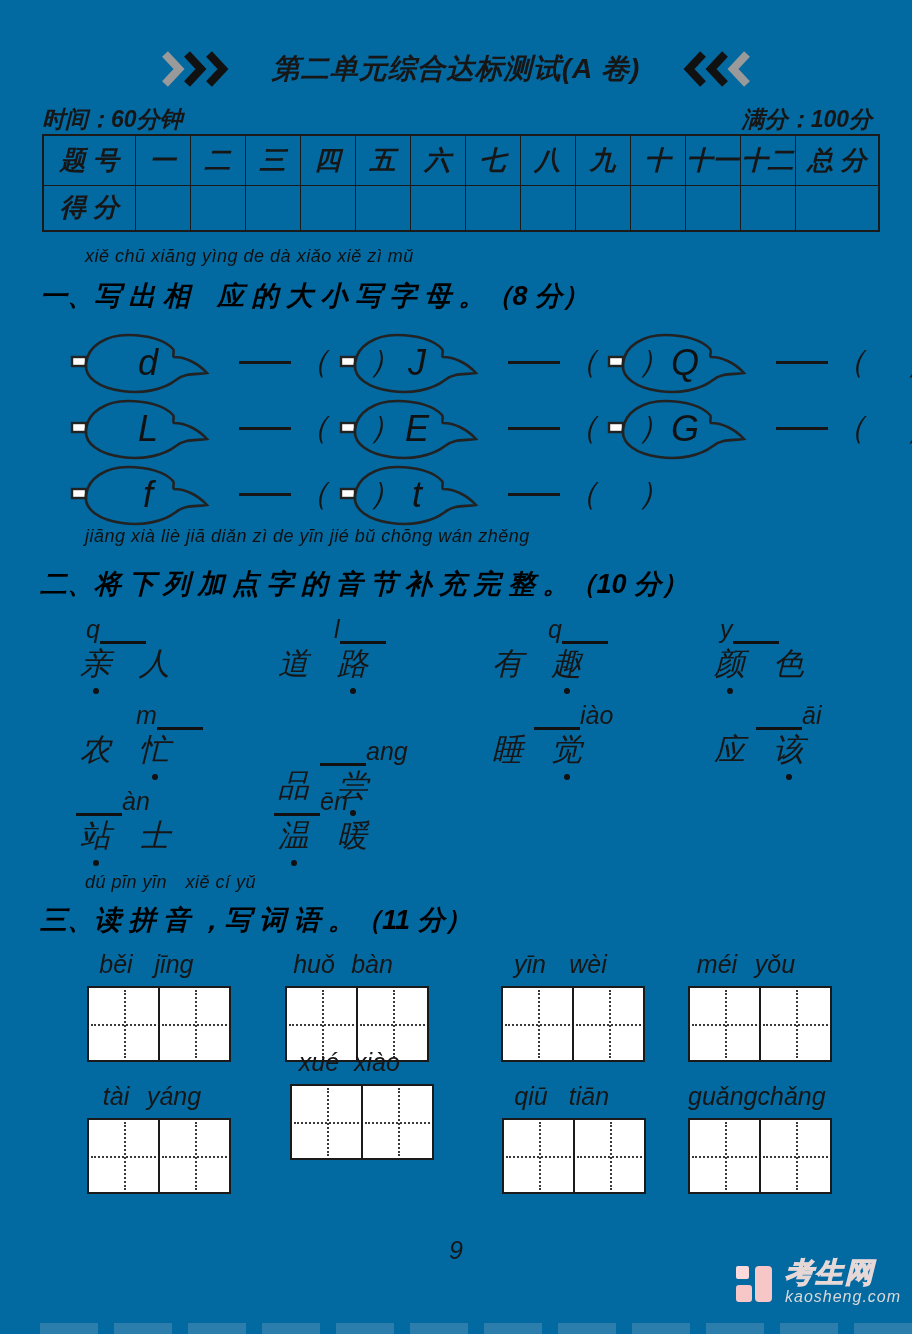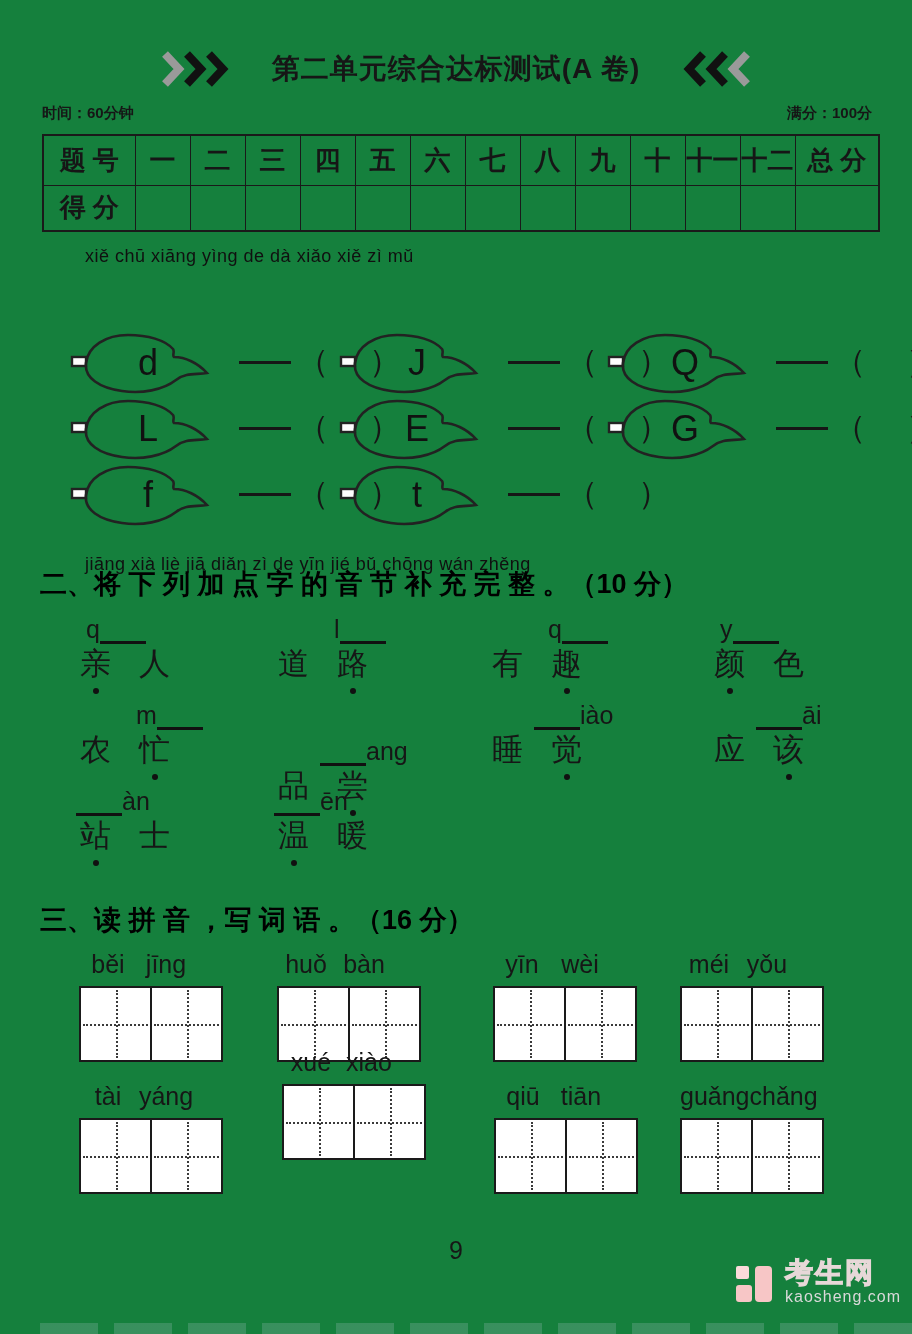--- a/index.html
+++ b/index.html
@@ -1,34 +1,34 @@
 <!DOCTYPE html>
 <html><head>
 <meta charset="utf-8">
 <style>
   * { margin:0; padding:0; box-sizing:border-box; }
   html,body { background:#ffffff; }
   body { font-family:"Liberation Sans", sans-serif; color:#161616; }
   .page {
     position:relative; width:912px; height:1334px; margin:0 auto;
-    background:#15803d; overflow:hidden;
+    background:#0369a1; overflow:hidden;font-style:italic;
   }
 
   
   .title-row {
     position:absolute; top:50px; left:0; width:100%;
     display:flex; justify-content:center; align-items:center; gap:42px;
   }
   .page-title { font-size:28px; font-weight:800; letter-spacing:1px; white-space:pre; }
   .chev-svg { display:block; }
 
   .meta-row {
     position:absolute; top:104px; left:42px; right:40px;
     display:flex; justify-content:space-between;
-    font-size:15px; font-weight:600; white-space:pre;
+    font-size:23px; font-weight:600; white-space:pre;
   }
 
   
   .score-table {
     position:absolute; top:134px; left:42px; width:836px;
     border-collapse:collapse; table-layout:fixed;
     border:2.5px solid #1a1a1a;
   }
   .score-table th, .score-table td {
     border:1.6px solid #1a1a1a; text-align:center; vertical-align:middle;
@@ -62,21 +62,21 @@
   .syl-blank { display:inline-block; width:46px; border-bottom:3px solid #111; align-self:stretch; }
   .syl-word { display:flex; gap:28px; margin-top:3px; font-size:31px; font-weight:500; }
   .char { position:relative; line-height:1.1; }
   .char.dotted::after {
     content:""; position:absolute; left:50%; bottom:-13px;
     width:6px; height:6px; border-radius:50%; background:#111;
     transform:translateX(-50%);
   }
 
   
-  .grid-unit { position:absolute; width:116px; }
+  .grid-unit { position:absolute; width:116px;margin-left:8px; }
   .grid-label { display:flex; height:30px; margin-bottom:6px; font-size:25px; }
   .grid-label span { flex:1; text-align:center; white-space:nowrap; }
   .grid-box { display:flex; width:144px; height:76px; border:2.5px solid #1a1a1a; background:#fff; }
   .grid-cell { flex:1; position:relative; }
   .grid-cell:first-child { border-right:2px solid #1a1a1a; }
   .grid-cell::before {
     content:""; position:absolute; top:2px; bottom:2px; left:50%;
     border-left:2px dotted #3a3a3a;
   }
   .grid-cell::after {
@@ -179,20 +179,21 @@
       <td></td>
           <td></td>
       <td></td>
           <td></td>
       <td></td>
     </tr>
   </tbody>
     </table>
 
   <div class="pinyin-line" style="top:246px;">xiě chū xiāng yìng de dà xiǎo xiě zì mǔ</div>
+  <div class="section-heading" style="top:278px;">一、写 出 相　应 的 大 小 写 字 母 。（8 分）</div>
 
   <div class="leaf-unit" style="left:70px; top:330px;">
     <svg width="165" height="64" viewBox="0 0 165 64">
       <rect x="2" y="27" width="14" height="9" fill="#fdfdfd" stroke="#222" stroke-width="2.4"></rect>
       <path d="M16,33 C18,16 36,5 58,5 C78,5 95,10 103,19 C105,22 102,25 104,27 C115,27 128,33 137,43 C127,45 116,42 106,50 C93,60 72,64 52,61 C30,58 14,48 16,33 Z" fill="none" stroke="#222" stroke-width="2.6"></path>
       <text x="78" y="45" text-anchor="middle" font-size="36" font-family="Liberation Sans, sans-serif" fill="#111">d</text>
     </svg>
     <span class="leaf-line"></span>
     <span class="paren">（</span>
     <span class="paren-gap"></span>
@@ -271,21 +272,21 @@
       <rect x="2" y="27" width="14" height="9" fill="#fdfdfd" stroke="#222" stroke-width="2.4"></rect>
       <path d="M16,33 C18,16 36,5 58,5 C78,5 95,10 103,19 C105,22 102,25 104,27 C115,27 128,33 137,43 C127,45 116,42 106,50 C93,60 72,64 52,61 C30,58 14,48 16,33 Z" fill="none" stroke="#222" stroke-width="2.6"></path>
       <text x="78" y="45" text-anchor="middle" font-size="36" font-family="Liberation Sans, sans-serif" fill="#111">t</text>
     </svg>
     <span class="leaf-line"></span>
     <span class="paren">（</span>
     <span class="paren-gap"></span>
     <span class="paren">）</span>
   </div>
 
-  <div class="pinyin-line" style="top:554px;">jiāng xià liè jiā diǎn zì de yīn jié bǔ chōng wán zhěng</div>
+  <div class="pinyin-line" style="top:526px;">jiāng xià liè jiā diǎn zì de yīn jié bǔ chōng wán zhěng</div>
   <div class="section-heading" style="top:566px;">二、将 下 列 加 点 字 的 音 节 补 充 完 整 。（10 分）</div>
 
   <div class="syl-item" style="left:80px; top:612px;">
     <div class="syl-pinyin" style="margin-left:6px;">
       <span>q</span>
       <span class="syl-blank"></span>
     </div>
     <div class="syl-word">
       <span class="char dotted">亲</span>
       <span class="char">人</span>
@@ -377,21 +378,22 @@
     <div class="syl-pinyin" style="margin-left:-4px;">
       <span class="syl-blank"></span>
       <span>ēn</span>
     </div>
     <div class="syl-word">
       <span class="char dotted">温</span>
       <span class="char">暖</span>
     </div>
   </div>
 
-  <div class="section-heading" style="top:902px;">三、读 拼 音 ，写 词 语 。（16 分）</div>
+  <div class="pinyin-line" style="top:870px;">dú pīn yīn　xiě cí yǔ</div>
+  <div class="section-heading" style="top:902px;">三、读 拼 音 ，写 词 语 。（11 分）</div>
 
   <div class="grid-unit" style="left:79px; top:950px;">
     <div class="grid-label">
       <span>běi</span>
         <span>jīng</span>
     </div>
     <div class="grid-box">
       <div class="grid-cell"></div>
       <div class="grid-cell"></div>
     </div>

